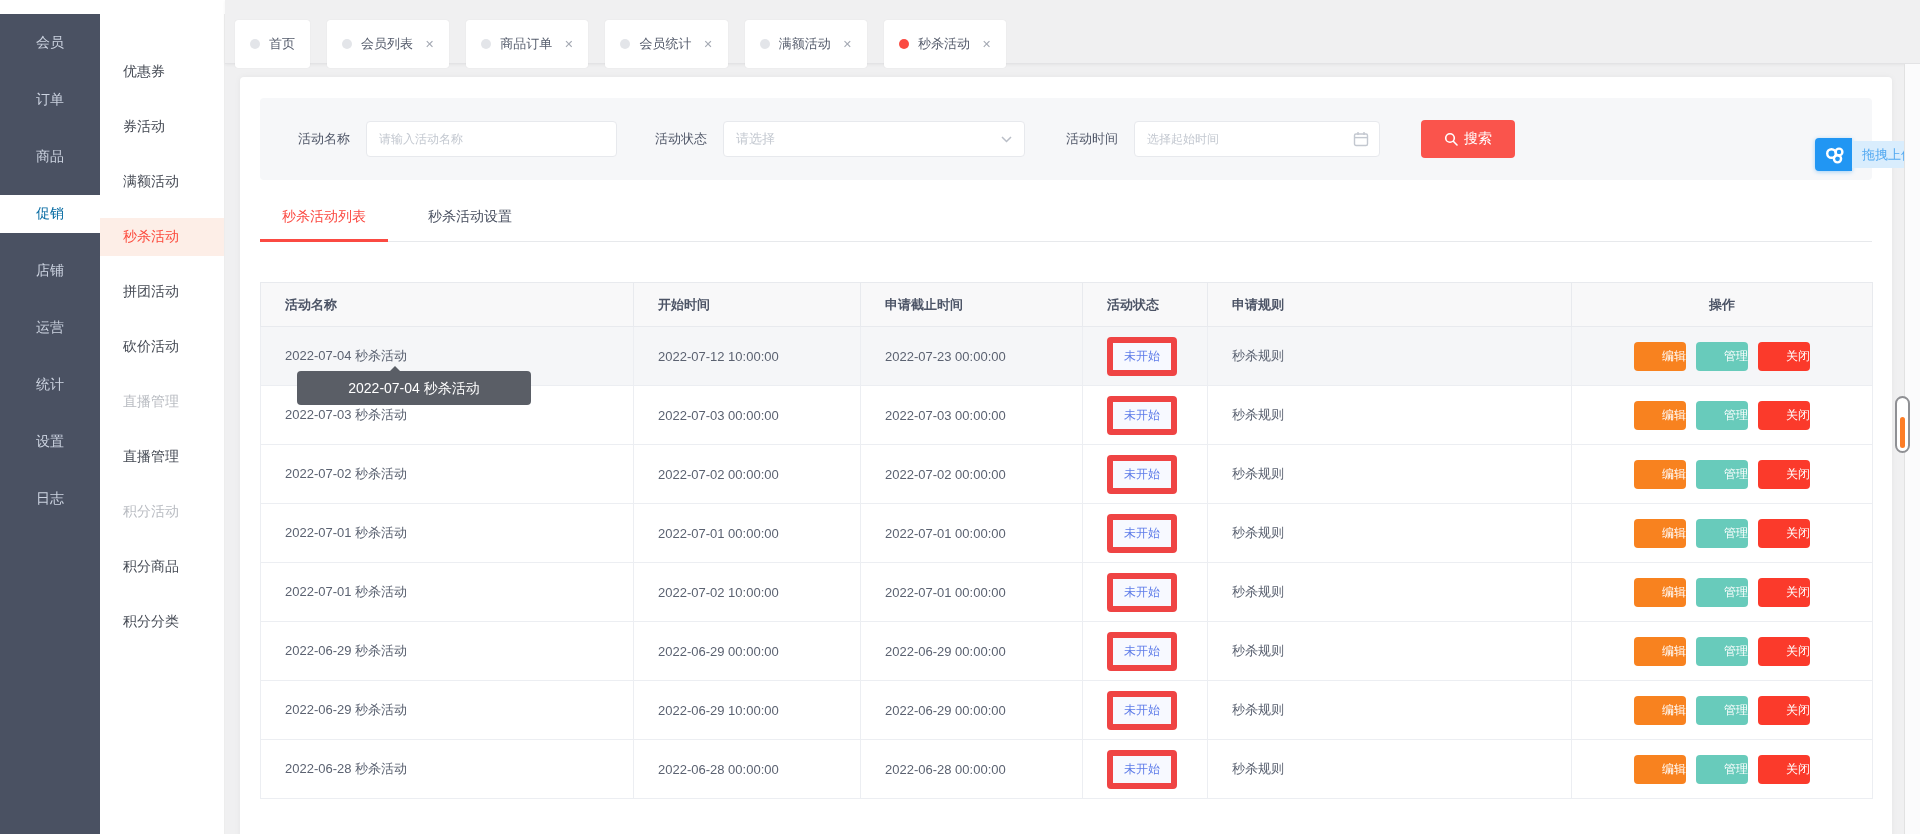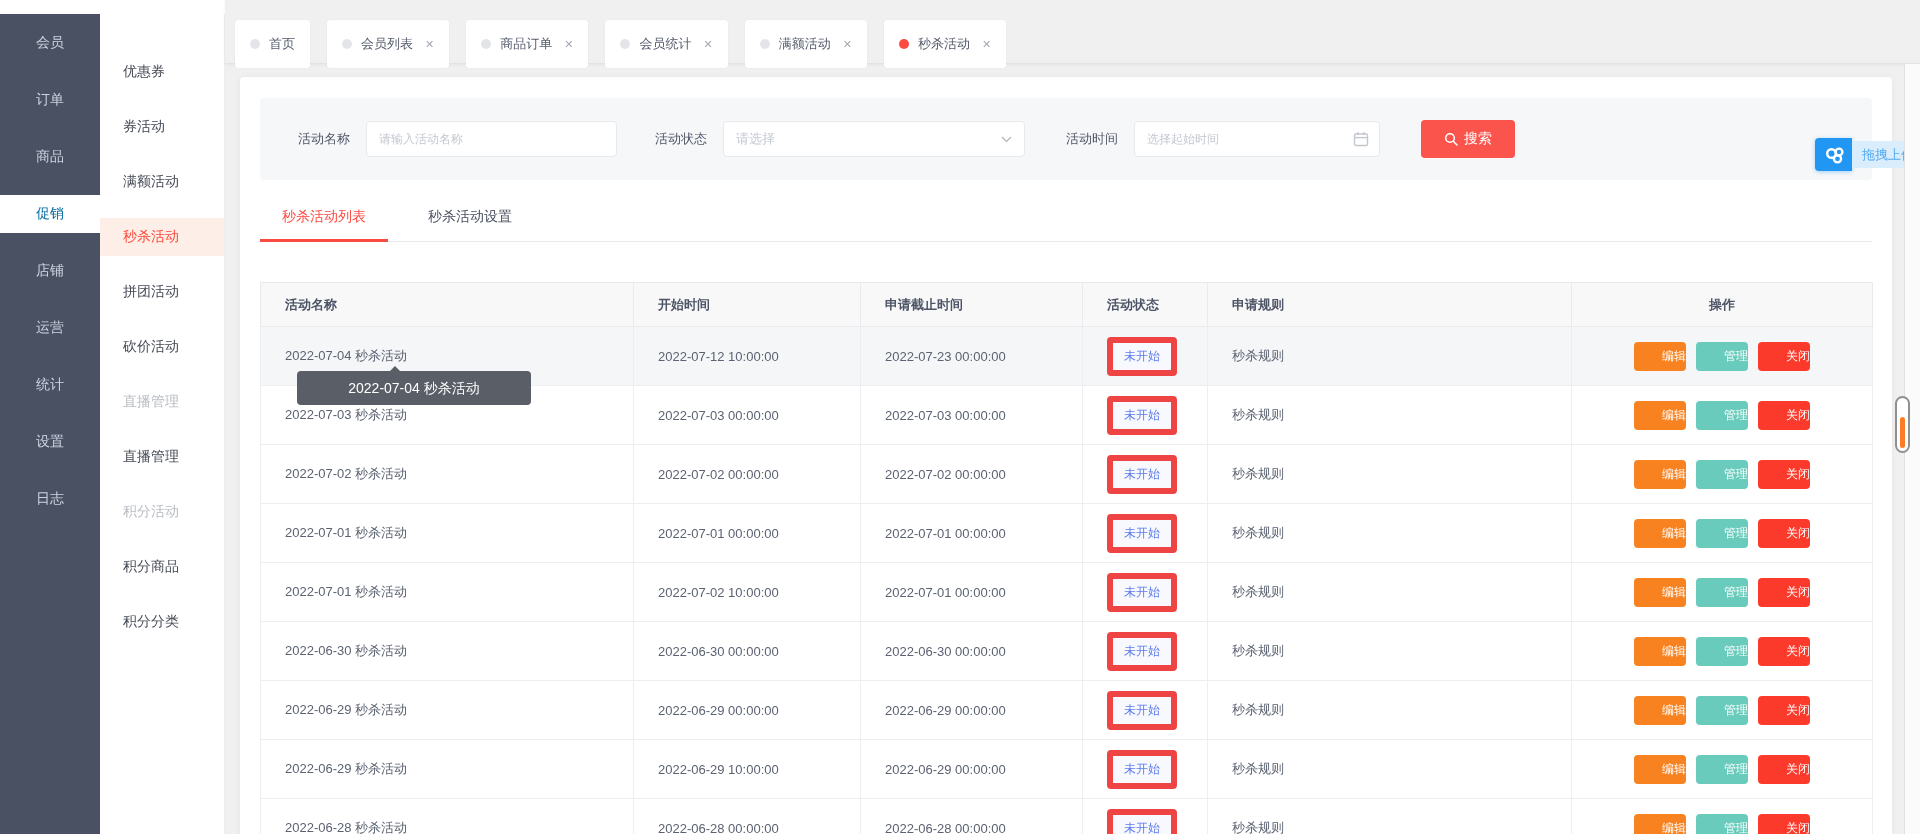--- a/index.html
+++ b/index.html
@@ -287,28 +287,20 @@
             </tr>
             <tr>
               <td>2022-07-01 秒杀活动</td>
               <td>2022-07-02 10:00:00</td>
               <td>2022-07-01 00:00:00</td>
               <td><span class="badge">未开始</span></td>
               <td>秒杀规则</td>
               <td><button class="abtn edit">编辑</button><button class="abtn manage">管理</button><button class="abtn close-b">关闭</button></td>
             </tr>
             <tr>
-              <td>2022-06-30 秒杀活动</td>
-              <td>2022-06-30 00:00:00</td>
-              <td>2022-06-30 00:00:00</td>
-              <td><span class="badge">未开始</span></td>
-              <td>秒杀规则</td>
-              <td><button class="abtn edit">编辑</button><button class="abtn manage">管理</button><button class="abtn close-b">关闭</button></td>
-            </tr>
-            <tr>
               <td>2022-06-29 秒杀活动</td>
               <td>2022-06-29 00:00:00</td>
               <td>2022-06-29 00:00:00</td>
               <td><span class="badge">未开始</span></td>
               <td>秒杀规则</td>
               <td><button class="abtn edit">编辑</button><button class="abtn manage">管理</button><button class="abtn close-b">关闭</button></td>
             </tr>
             <tr>
               <td>2022-06-29 秒杀活动</td>
               <td>2022-06-29 10:00:00</td>

